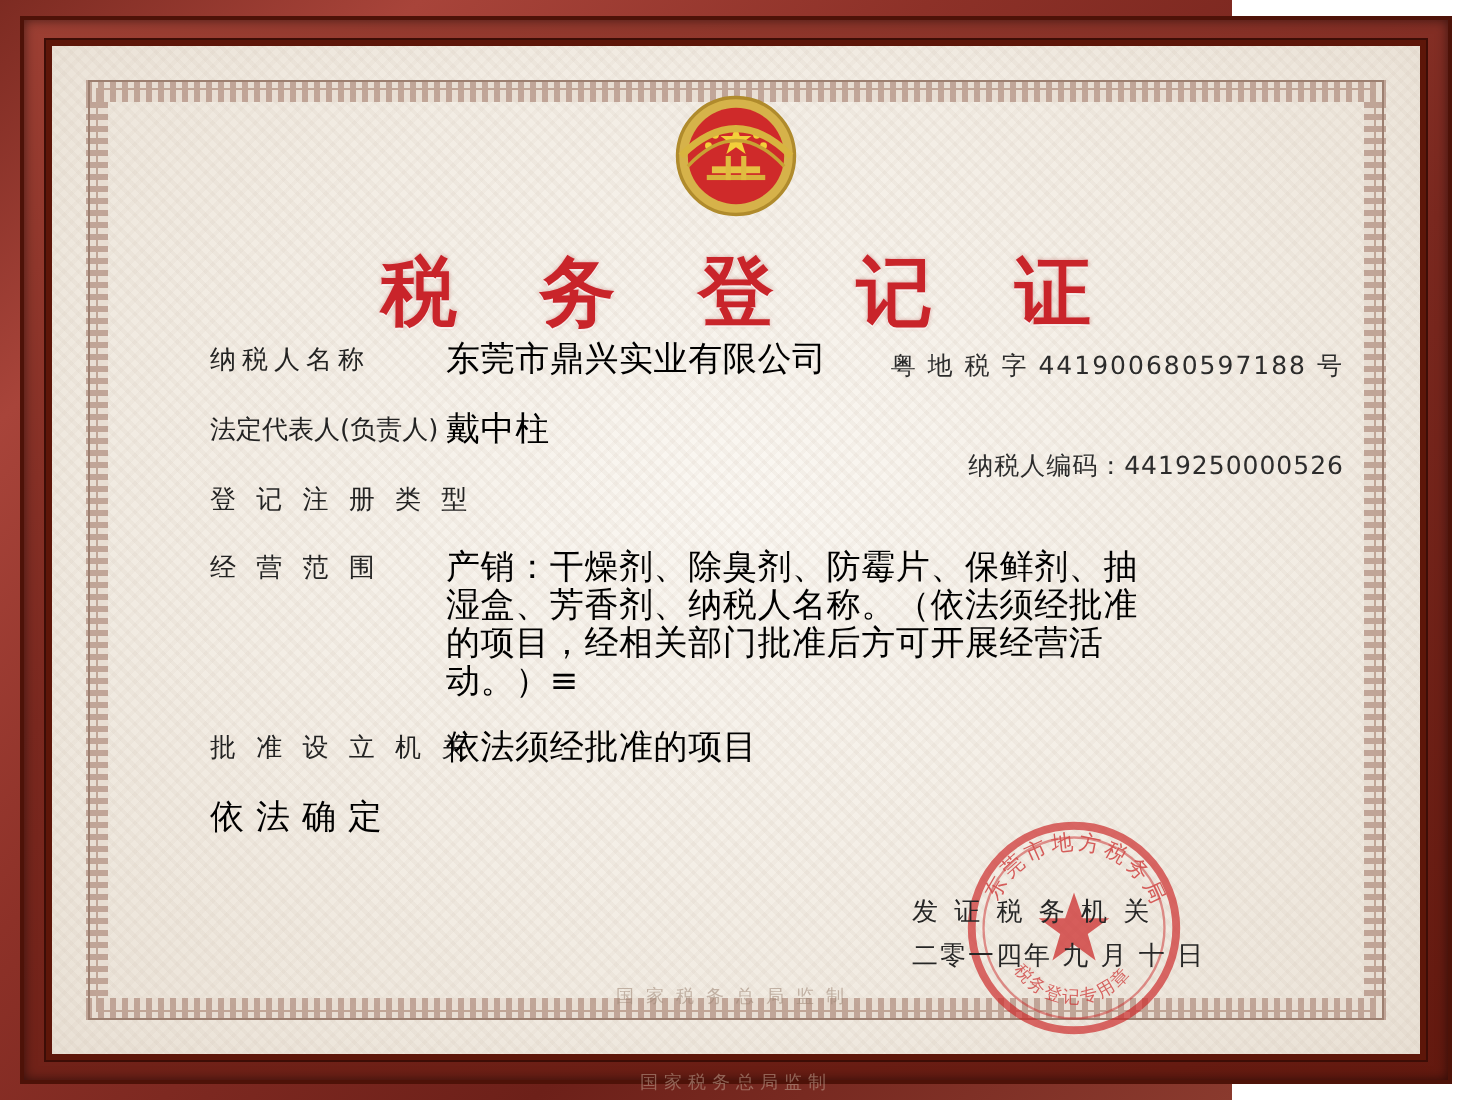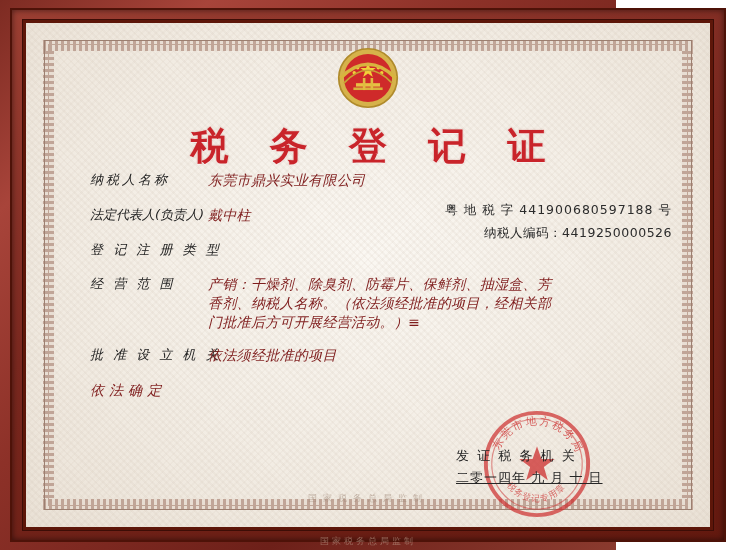--- a/index.html
+++ b/index.html
@@ -134,61 +134,59 @@
 
   
   .serial {
     position: absolute;
     right: 38px;
     top: 152px;
     font-size: 12.5px;
     color: #2c2c2c;
     letter-spacing: 1px;
     white-space: nowrap;
-    margin-top: 27px;
   }
   .taxno {
     position: absolute;
     right: 38px;
     top: 186px;
     font-size: 12.5px;
     color: #2c2c2c;
     letter-spacing: .5px;
     white-space: nowrap;
     margin-top: 16px;
   }
 
   
   .rows {
     position: absolute;
-    left: 64px;
+    left: 79px;
     top: 148px;
     width: 560px;
-    font-style: italic;
   }
   .row {
     position: relative;
     display: flex;
     align-items: flex-start;
     margin-bottom: 16px;
     font-size: 13px;
     color: #232323;
   }
   .row .label {
     width: 118px;
     flex: 0 0 118px;
     letter-spacing: 3px;
     color: #232323;
     white-space: nowrap;
     font-size: 13px;
   }
   .row .value {
     flex: 1;
-    color: #7f1d1d;
-    font-size: 14px;
+    color: #000000;
+    font-size: 17px;
     line-height: 19px;
     letter-spacing: .3px;
   }
   .row.scope .value {
     max-width: 352px;
   }
   .row.scope { margin-bottom: 14px; }
 
   
   .seal {
@@ -209,21 +207,20 @@
     white-space: nowrap;
   }
   .issue-date {
     position: absolute;
     left: 430px;
     top: 446px;
     font-size: 13px;
     letter-spacing: 1px;
     color: #262626;
     white-space: nowrap;
-    text-decoration: underline;
   }
 
   
   .bottom-text {
     position: absolute;
     left: 0;
     bottom: 22px;
     width: 100%;
     text-align: center;
     font-size: 9px;

